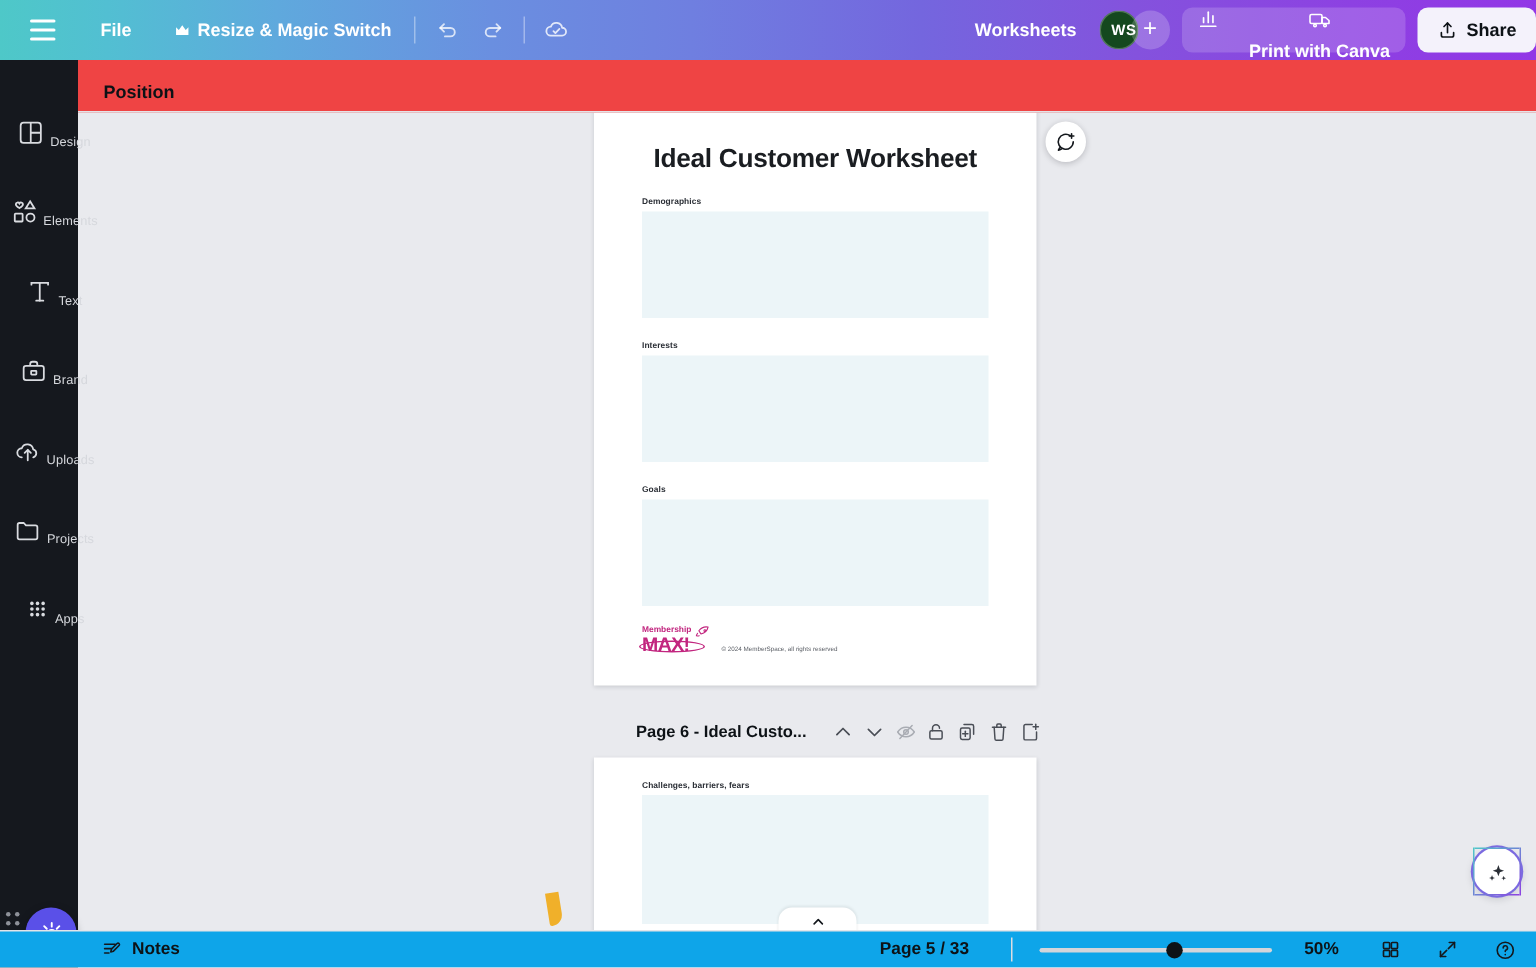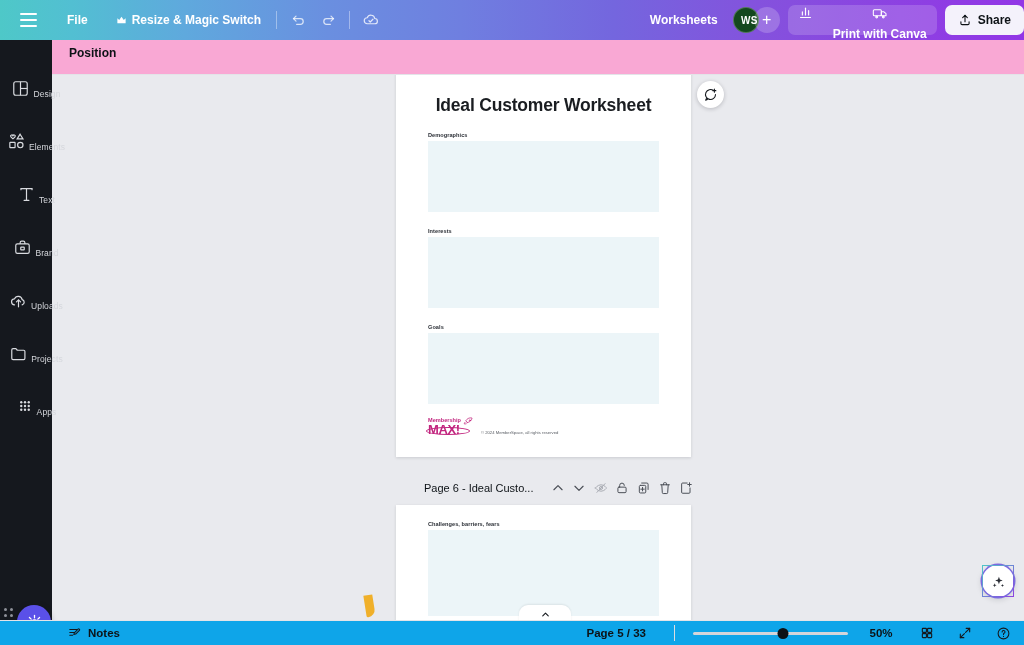--- a/index.html
+++ b/index.html
@@ -88,22 +88,22 @@
   .orb {
     position:absolute; left: 17px; bottom: 0;
     width: 34px; height: 34px; border-radius: 50%;
     background: #5a50e8; display:flex; align-items:center; justify-content:center;
     cursor:pointer; box-shadow: 0 2px 6px rgba(0,0,0,.35);
   }
 
   
   .posbar {
     position:absolute; top:40px; left:52px; width:972px; height:35px;
-    background:#f9a8d4; border-bottom:1px solid #e3e4e8;
-    display:flex; align-items:flex-start; z-index: 30;
+    background:#ef4444; border-bottom:1px solid #e3e4e8;
+    display:flex; align-items:flex-end; z-index: 30;
   }
   .pos-btn {
     height: 26px; display:flex; align-items:center; padding: 0 9px;
     margin-left: 8px; border-radius: 5px; cursor:pointer;
     font-size: 12px; font-weight: 600; color:#0d1216;
   }
 
   
   .canvas {
     position: absolute; top: 75px; left: 52px;
@@ -140,21 +140,21 @@
     background: #fff; box-shadow: 0 1px 4px rgba(16,20,28,.22);
     display:flex; align-items:center; justify-content:center; cursor:pointer;
   }
 
   
   .page-tools {
     position: absolute; left: 340px; top: 400px;
     width: 305px; height: 26px;
     display:flex; align-items:center; gap: 0;
   }
-  .pt-title { font-size: 11px; font-weight: 400; color:#0d1216; margin-right: 14px; white-space:nowrap;padding-left:32px; }
+  .pt-title { font-size: 11px; font-weight: 700; color:#0d1216; margin-right: 14px; white-space:nowrap;padding-left:32px; }
   .pt-ico {
     width: 26px; height: 26px; border-radius: 5px; cursor:pointer;
     display:flex; align-items:center; justify-content:center; color:#4a4e56;
   }
   .pt-ico.dim { color: #a9acb3; }
 
   .collapse-tab {
     position:absolute; left: 467px; top: 530px;
     width: 52px; height: 18px; background:#fff;
     border-radius: 9px 9px 0 0; display:flex; align-items:center; justify-content:center;

